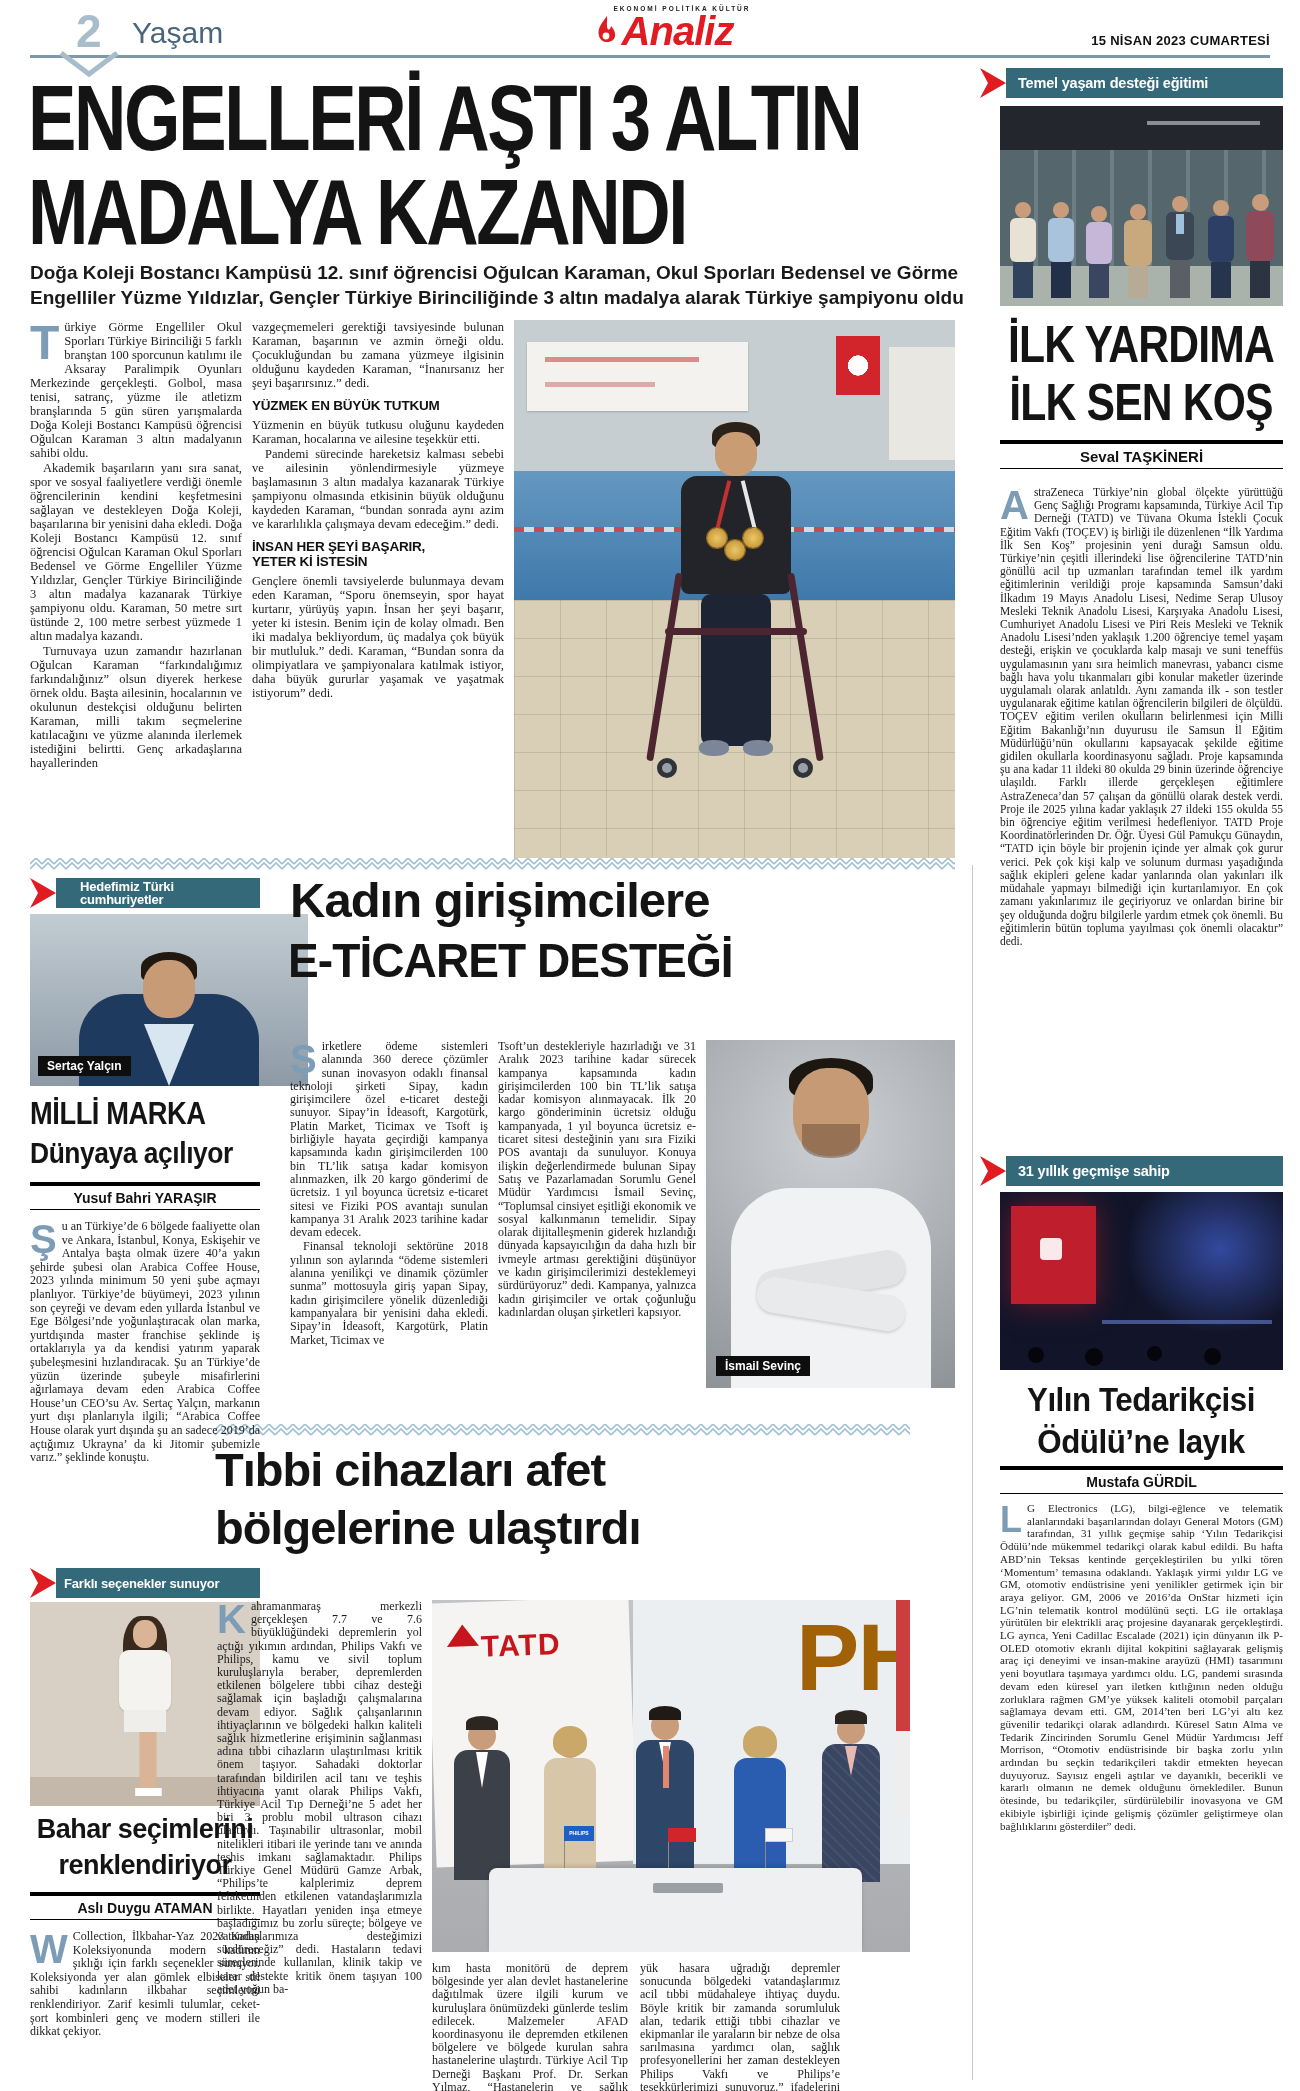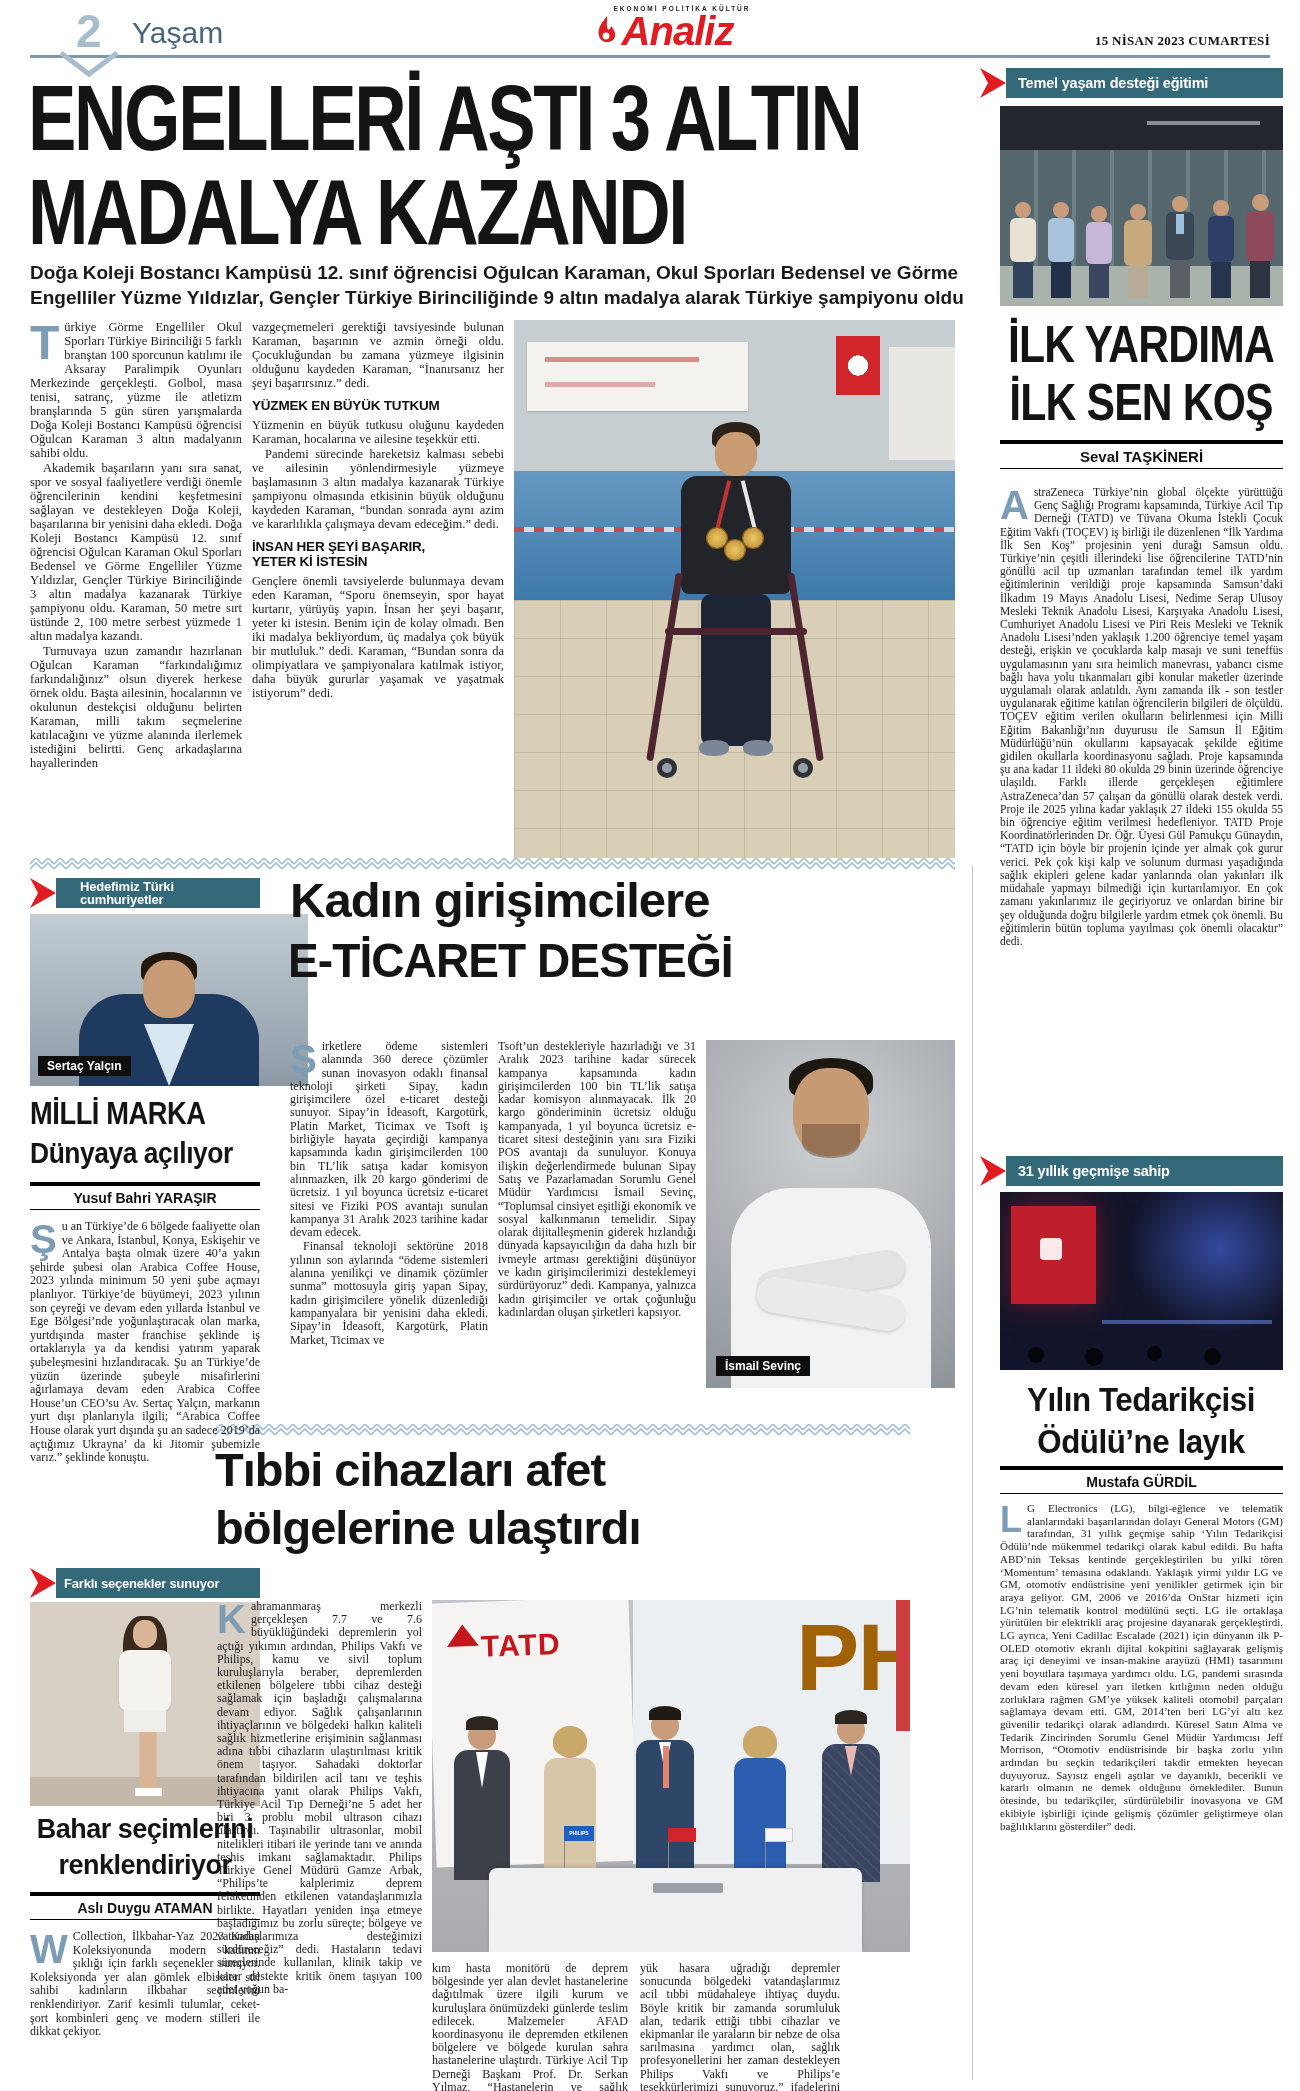--- a/index.html
+++ b/index.html
@@ -70,30 +70,30 @@
     <div class="logo-tagline" style="margin-left:36px;">EKONOMİ POLİTİKA KÜLTÜR</div>
     <div style="display:flex;align-items:center;justify-content:center;gap:3px;">
       <svg width="24" height="32" viewBox="0 0 24 32">
         <path d="M12 1 C7 8 2 13 4 21 C5.5 27 13 29 18 25 C22 21.5 20 15 16 11 C15.5 15 13 16 12 12 C11.5 8 12.5 5 12 1 Z" fill="#e11b22"></path>
         <circle cx="11" cy="21" r="3.4" fill="#fff"></circle>
       </svg>
       <span class="logo-word">Analiz</span>
     </div>
   </div>
 
-  <div class="abs date-txt" style="right:30px;top:34px;font-family:Liberation Serif, serif;">15 NİSAN 2023 CUMARTESİ</div>
+  <div class="abs date-txt" style="right:30px;top:34px;">15 NİSAN 2023 CUMARTESİ</div>
 
   <div class="abs hrule" style="left:30px;right:30px;top:55px;"></div>
   <svg class="abs" style="left:58px;top:50px;" width="62" height="28" viewBox="0 0 62 28">
     <polyline points="3,3 31,24 59,3" fill="none" stroke="#a8bdcb" stroke-width="5"></polyline>
   </svg>
 
   <div class="abs mega" style="left:28px;top:72px;">ENGELLERİ AŞTI 3 ALTIN</div>
   <div class="abs mega" style="left:28px;top:166px;">MADALYA KAZANDI</div>
-  <div class="abs deck" style="left:30px;top:260px;width:936px;">Doğa Koleji Bostancı Kampüsü 12. sınıf öğrencisi Oğulcan Karaman, Okul Sporları Bedensel ve Görme Engelliler Yüzme Yıldızlar, Gençler Türkiye Birinciliğinde 9 altın madalya alarak Türkiye şampiyonu oldu</div>
+  <div class="abs deck" style="left:30px;top:260px;width:936px;">Doğa Koleji Bostancı Kampüsü 12. sınıf öğrencisi Oğulcan Karaman, Okul Sporları Bedensel ve Görme Engelliler Yüzme Yıldızlar, Gençler Türkiye Birinciliğinde 3 altın madalya alarak Türkiye şampiyonu oldu</div>
 
   <div class="abs" style="left:30px;top:320px;width:925px;height:538px;display:flex;gap:10px;">
     <div class="col" style="width:212px;height:538px;">
       <p class="first"><span class="dc" style="font-size:48px;">T</span><span>ürkiye Görme Engelliler Okul Sporları Türkiye Birinciliği 5 farklı branştan 100 sporcunun katılımı ile Aksaray Paralimpik Oyunları Merkezinde gerçekleşti. Golbol, masa tenisi, satranç, yüzme ile atletizm branşlarında 5 gün süren yarışmalarda Doğa Koleji Bostancı Kampüsü öğrencisi Oğulcan Karaman 3 altın madalyanın sahibi oldu.</span></p>
       <p>Akademik başarıların yanı sıra sanat, spor ve sosyal faaliyetlere verdiği önemle öğrencilerinin kendini keşfetmesini sağlayan ve destekleyen Doğa Koleji, başarılarına bir yenisini daha ekledi. Doğa Koleji Bostancı Kampüsü 12. sınıf öğrencisi Oğulcan Karaman Okul Sporları Bedensel ve Görme Engelliler Yüzme Yıldızlar, Gençler Türkiye Birinciliğinde 3 altın madalya kazanarak Türkiye şampiyonu oldu. Karaman, 50 metre sırt üstünde 2, 100 metre serbest yüzmede 1 altın madalya kazandı.</p>
       <p>Turnuvaya uzun zamandır hazırlanan Oğulcan Karaman “farkındalığımız farkındalığınız” olsun diyerek herkese örnek oldu. Başta ailesinin, hocalarının ve okulunun destekçisi olduğunu belirten Karaman, milli takım seçmelerine katılacağını ve yüzme alanında ilerlemek istediğini belirtti. Genç arkadaşlarına hayallerinden</p>
     </div>
     <div class="col" style="width:252px;height:538px;">
       <p class="first">vazgeçmemeleri gerektiği tavsiyesinde bulunan Karaman, başarının ve azmin örneği oldu. Çocukluğundan bu zamana yüzmeye ilgisinin olduğunu kaydeden Karaman, “İnanırsanız her şeyi başarırsınız.” dedi.</p>
       <div class="colsub">YÜZMEK EN BÜYÜK TUTKUM</div>

